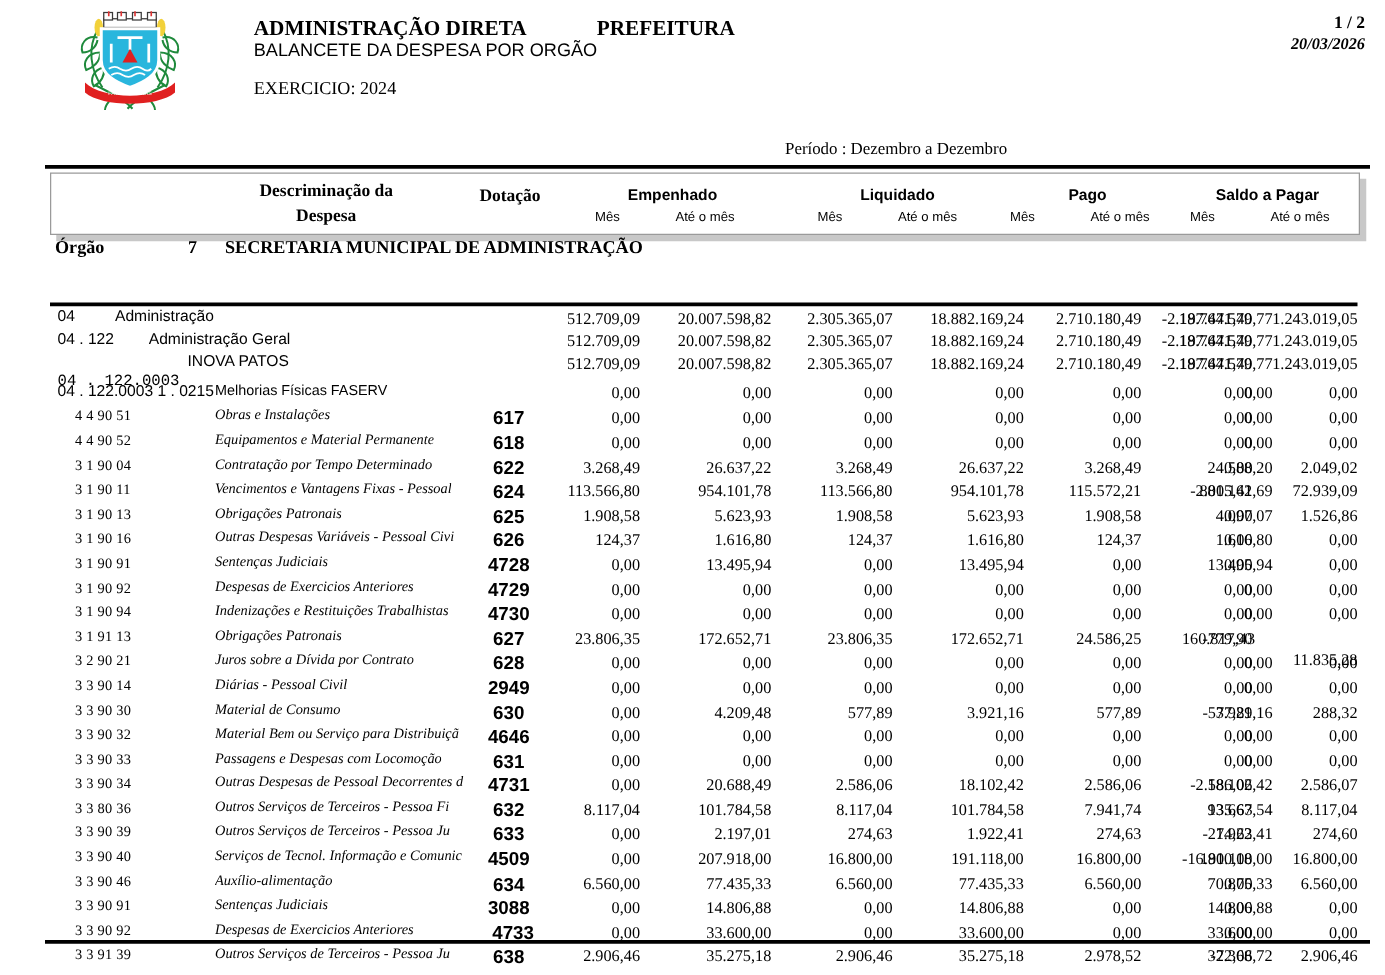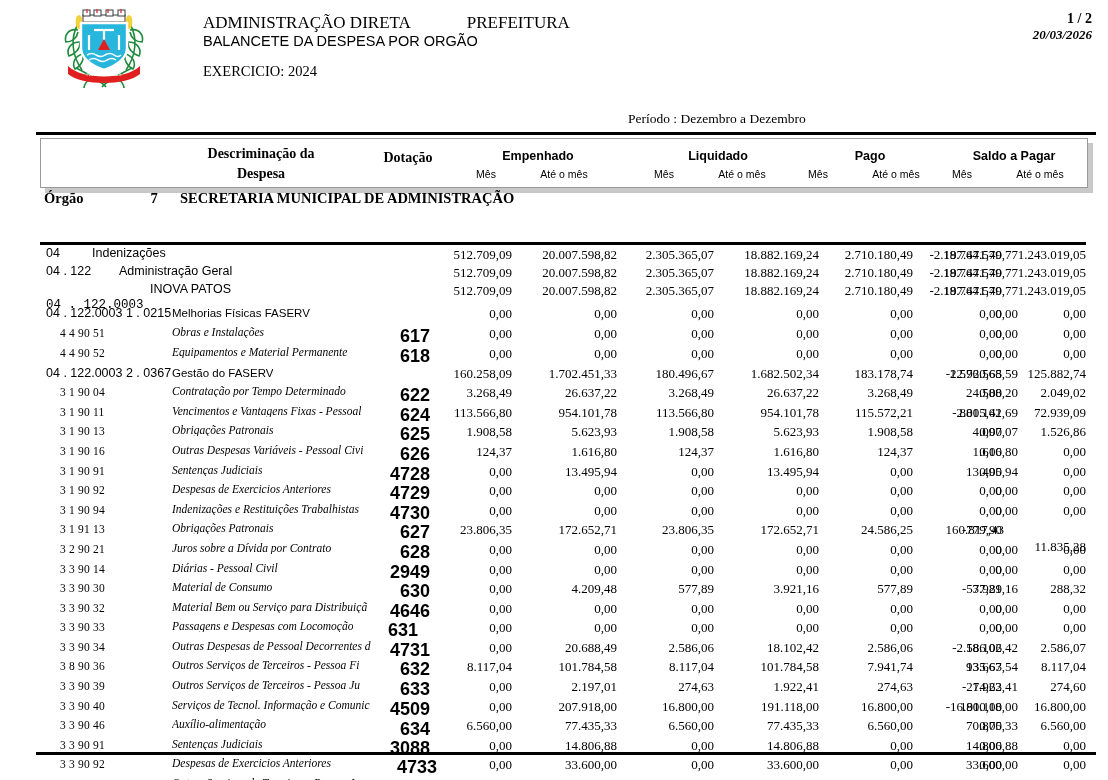--- a/index.html
+++ b/index.html
@@ -14,21 +14,21 @@
   .header{position:absolute;left:0;top:0;width:1108px;height:130px;}
   .crest{position:absolute;left:52px;top:8px;width:104px;height:82px;}
   .titleblock{position:absolute;left:203px;top:10px;width:600px;}
   .t-main{
     font-family:"Liberation Sans", sans-serif;
     font-weight:bold;font-size:21.5px;letter-spacing:-0.2px;line-height:24px;
     white-space:nowrap;
   }
   .t-sub{
     font-family:"Liberation Serif", serif;
-    font-size:17px;line-height:20px;white-space:nowrap;margin-top:3px;
+    font-size:17px;line-height:20px;white-space:nowrap;margin-top:3px;font-weight:bold;
   }
   .t-sub .gap{display:inline-block;width:56px;}
   .t-sub2{
     font-family:"Liberation Sans", sans-serif;
     font-size:14.5px;line-height:17px;white-space:nowrap;
   }
   .t-exer{font-size:14.5px;line-height:17px;margin-top:13px;white-space:nowrap;}
   .t-lei{font-size:14px;font-style:italic;line-height:17px;margin-top:14px;white-space:nowrap;}
 
   .pageno{position:absolute;right:16px;top:10px;text-align:right;}
@@ -62,21 +62,21 @@
   .orgrow .num{display:inline-block;width:52px;text-align:center;}
   .orgrow .nm{display:inline-block;}
 
   .hrule2{position:absolute;left:40px;top:242px;width:1046px;height:2.5px;background:#000;}
 
   
   .tbl{position:absolute;left:0;top:245px;width:1108px;}
   .row{position:relative;height:19.6px;}
   .row .code{position:absolute;white-space:nowrap;}
   .row .desc{position:absolute;white-space:nowrap;overflow:hidden;}
-  .row .dot{position:absolute;white-space:nowrap;font-family:"Liberation Sans", sans-serif;font-weight:bold;font-size:18px;text-align:right;}
+  .row .dot{position:absolute;white-space:nowrap;font-family:"Liberation Sans", sans-serif;font-weight:bold;font-size:15px;text-align:center;}
   .row .v{position:absolute;text-align:right;white-space:nowrap;font-size:13px;}
 
   
   .lvl-fn .code{left:46px;top:1px;font-family:"Liberation Sans", sans-serif;font-size:12.5px;}
   .lvl-fn .desc{left:92px;top:1px;font-family:"Liberation Sans", sans-serif;font-size:12.5px;}
   .lvl-sfn .code{left:46px;top:1px;font-family:"Liberation Sans", sans-serif;font-size:12.5px;}
   .lvl-sfn .desc{left:119px;top:1px;font-family:"Liberation Sans", sans-serif;font-size:12.5px;}
   .lvl-prg .code{left:46px;top:1px;font-family:Liberation Mono, monospace;font-size:12.5px;margin-top:16px;}
   .lvl-prg .desc{left:150px;top:1px;font-family:"Liberation Sans", sans-serif;font-size:12.5px;}
   .lvl-prj .code{left:46px;top:2px;font-family:"Liberation Sans", sans-serif;font-size:12.5px;}
@@ -192,21 +192,21 @@
     <div class="orgrow">
       <span class="lbl">Órgão</span><span class="num">7</span><span class="nm">SECRETARIA MUNICIPAL DE ADMINISTRAÇÃO</span>
     </div>
   </div>
 
   <div class="hrule2"></div>
 
   <div class="tbl" id="table-body">
       <div class="row lvl-fn">
         <div class="code">04</div>
-        <div class="desc">Indenizações</div>
+        <div class="desc">Administração</div>
         <div class="v" style="left: 372px; width: 140px; top: 2px;">512.709,09</div>
         <div class="v" style="left: 477px; width: 140px; top: 2px;">20.007.598,82</div>
         <div class="v" style="left: 574px; width: 140px; top: 2px;">2.305.365,07</div>
         <div class="v" style="left: 679px; width: 140px; top: 2px;">18.882.169,24</div>
         <div class="v" style="left: 773px; width: 140px; top: 2px;">2.710.180,49</div>
         <div class="v" style="left: 878px; width: 140px; top: 2px;">18.764.579,77</div>
         <div class="v" style="left: 862px; width: 140px; top: 2px;">-2.197.471,40</div>
         <div class="v" style="left: 946px; width: 140px; top: 2px;">1.243.019,05</div>
       </div>
       <div class="row lvl-sfn" style="top: -2px;">
@@ -264,32 +264,20 @@
         <div class="dot" style="left: 384px; top: 3px; width: 46px;">618</div>
         <div class="v" style="left: 372px; width: 140px; top: 3px;">0,00</div>
         <div class="v" style="left: 477px; width: 140px; top: 3px;">0,00</div>
         <div class="v" style="left: 574px; width: 140px; top: 3px;">0,00</div>
         <div class="v" style="left: 679px; width: 140px; top: 3px;">0,00</div>
         <div class="v" style="left: 773px; width: 140px; top: 3px;">0,00</div>
         <div class="v" style="left: 878px; width: 140px; top: 3px;">0,00</div>
         <div class="v" style="left: 862px; width: 140px; top: 3px;">0,00</div>
         <div class="v" style="left: 946px; width: 140px; top: 3px;">0,00</div>
       </div>
-      <div class="row lvl-prj" style="top: 1px;">
-        <div class="code">04 . 122.0003  2 . 0367</div>
-        <div class="desc">Gestão do FASERV</div>
-        <div class="v" style="left: 372px; width: 140px; top: 2px;">160.258,09</div>
-        <div class="v" style="left: 477px; width: 140px; top: 2px;">1.702.451,33</div>
-        <div class="v" style="left: 574px; width: 140px; top: 2px;">180.496,67</div>
-        <div class="v" style="left: 679px; width: 140px; top: 2px;">1.682.502,34</div>
-        <div class="v" style="left: 773px; width: 140px; top: 2px;">183.178,74</div>
-        <div class="v" style="left: 878px; width: 140px; top: 2px;">1.576.568,59</div>
-        <div class="v" style="left: 862px; width: 140px; top: 2px;">-22.920,65</div>
-        <div class="v" style="left: 946px; width: 140px; top: 2px;">125.882,74</div>
-      </div>
       <div class="row lvl-elem">
         <div class="code">3   1   90   04</div>
         <div class="desc">Contratação por Tempo Determinado</div>
         <div class="dot" style="left: 384px; top: 3px; width: 46px;">622</div>
         <div class="v" style="left: 372px; width: 140px; top: 3px;">3.268,49</div>
         <div class="v" style="left: 477px; width: 140px; top: 3px;">26.637,22</div>
         <div class="v" style="left: 574px; width: 140px; top: 3px;">3.268,49</div>
         <div class="v" style="left: 679px; width: 140px; top: 3px;">26.637,22</div>
         <div class="v" style="left: 773px; width: 140px; top: 3px;">3.268,49</div>
         <div class="v" style="left: 878px; width: 140px; top: 3px;">24.588,20</div>
@@ -435,21 +423,21 @@
         <div class="v" style="left: 574px; width: 140px; top: 3px;">0,00</div>
         <div class="v" style="left: 679px; width: 140px; top: 3px;">0,00</div>
         <div class="v" style="left: 773px; width: 140px; top: 3px;">0,00</div>
         <div class="v" style="left: 878px; width: 140px; top: 3px;">0,00</div>
         <div class="v" style="left: 862px; width: 140px; top: 3px;">0,00</div>
         <div class="v" style="left: 946px; width: 140px; top: 3px;">0,00</div>
       </div>
       <div class="row lvl-elem">
         <div class="code">3   3   90   33</div>
         <div class="desc">Passagens e Despesas com Locomoção</div>
-        <div class="dot" style="left: 372px; top: 3px; width: 46px;">631</div>
+        <div class="dot" style="left: 384px; top: 3px; width: 46px;">631</div>
         <div class="v" style="left: 372px; width: 140px; top: 3px;">0,00</div>
         <div class="v" style="left: 477px; width: 140px; top: 3px;">0,00</div>
         <div class="v" style="left: 574px; width: 140px; top: 3px;">0,00</div>
         <div class="v" style="left: 679px; width: 140px; top: 3px;">0,00</div>
         <div class="v" style="left: 773px; width: 140px; top: 3px;">0,00</div>
         <div class="v" style="left: 878px; width: 140px; top: 3px;">0,00</div>
         <div class="v" style="left: 862px; width: 140px; top: 3px;">0,00</div>
         <div class="v" style="left: 946px; width: 140px; top: 3px;">0,00</div>
       </div>
       <div class="row lvl-elem">
@@ -459,21 +447,21 @@
         <div class="v" style="left: 372px; width: 140px; top: 3px;">0,00</div>
         <div class="v" style="left: 477px; width: 140px; top: 3px;">20.688,49</div>
         <div class="v" style="left: 574px; width: 140px; top: 3px;">2.586,06</div>
         <div class="v" style="left: 679px; width: 140px; top: 3px;">18.102,42</div>
         <div class="v" style="left: 773px; width: 140px; top: 3px;">2.586,06</div>
         <div class="v" style="left: 878px; width: 140px; top: 3px;">18.102,42</div>
         <div class="v" style="left: 862px; width: 140px; top: 3px;">-2.586,06</div>
         <div class="v" style="left: 946px; width: 140px; top: 3px;">2.586,07</div>
       </div>
       <div class="row lvl-elem">
-        <div class="code">3   8   90   36</div>
+        <div class="code">3   3   80   36</div>
         <div class="desc">Outros Serviços de Terceiros - Pessoa Fi</div>
         <div class="dot" style="left: 384px; top: 3px; width: 46px;">632</div>
         <div class="v" style="left: 372px; width: 140px; top: 3px;">8.117,04</div>
         <div class="v" style="left: 477px; width: 140px; top: 3px;">101.784,58</div>
         <div class="v" style="left: 574px; width: 140px; top: 3px;">8.117,04</div>
         <div class="v" style="left: 679px; width: 140px; top: 3px;">101.784,58</div>
         <div class="v" style="left: 773px; width: 140px; top: 3px;">7.941,74</div>
         <div class="v" style="left: 878px; width: 140px; top: 3px;">93.667,54</div>
         <div class="v" style="left: 862px; width: 140px; top: 3px;">135,63</div>
         <div class="v" style="left: 946px; width: 140px; top: 3px;">8.117,04</div>

